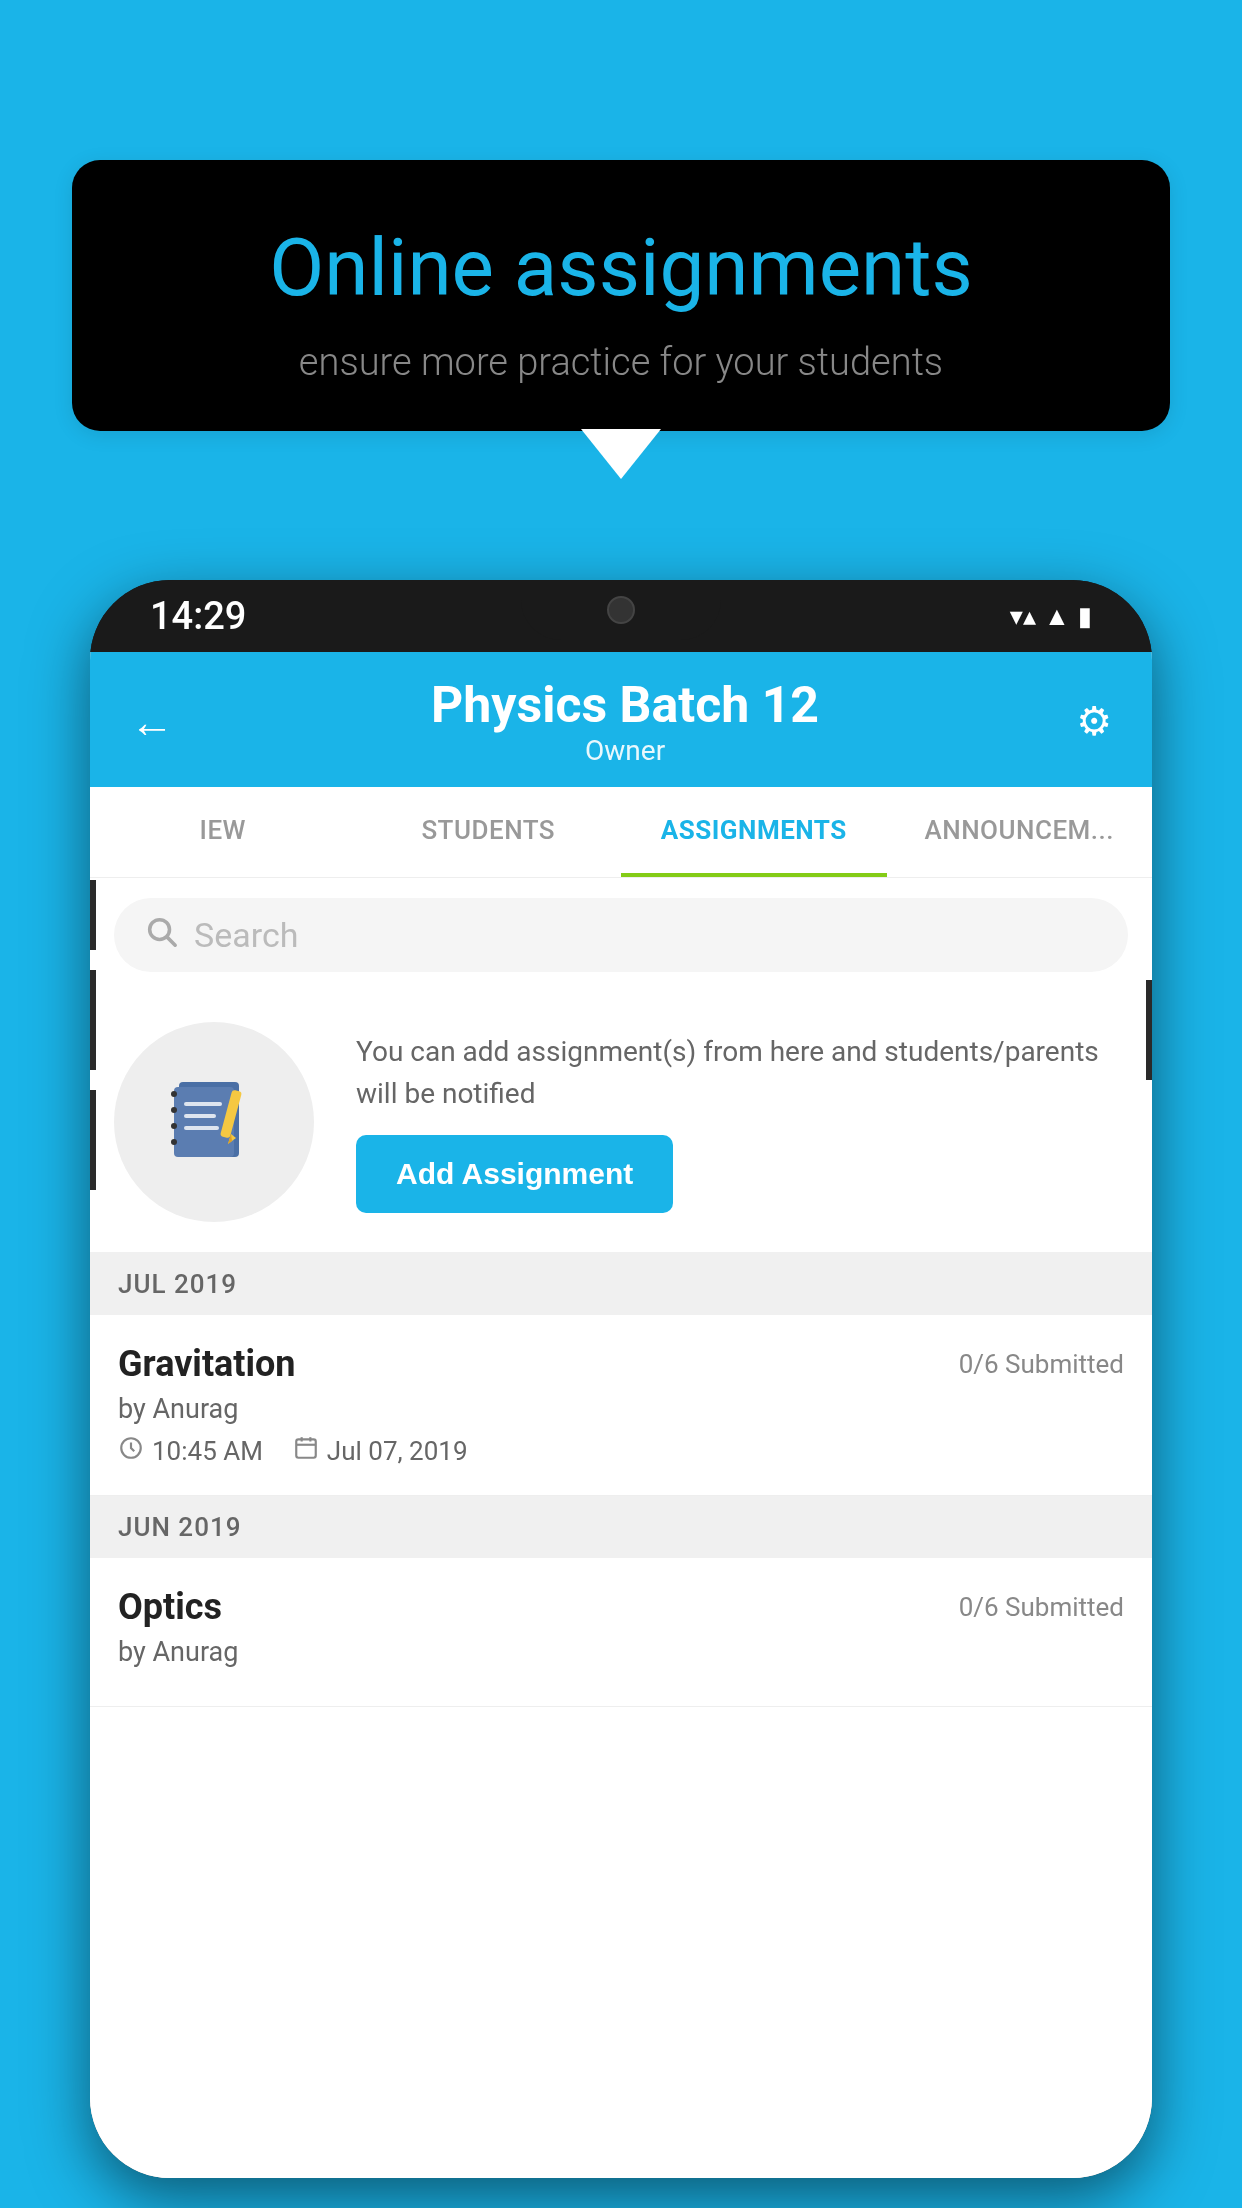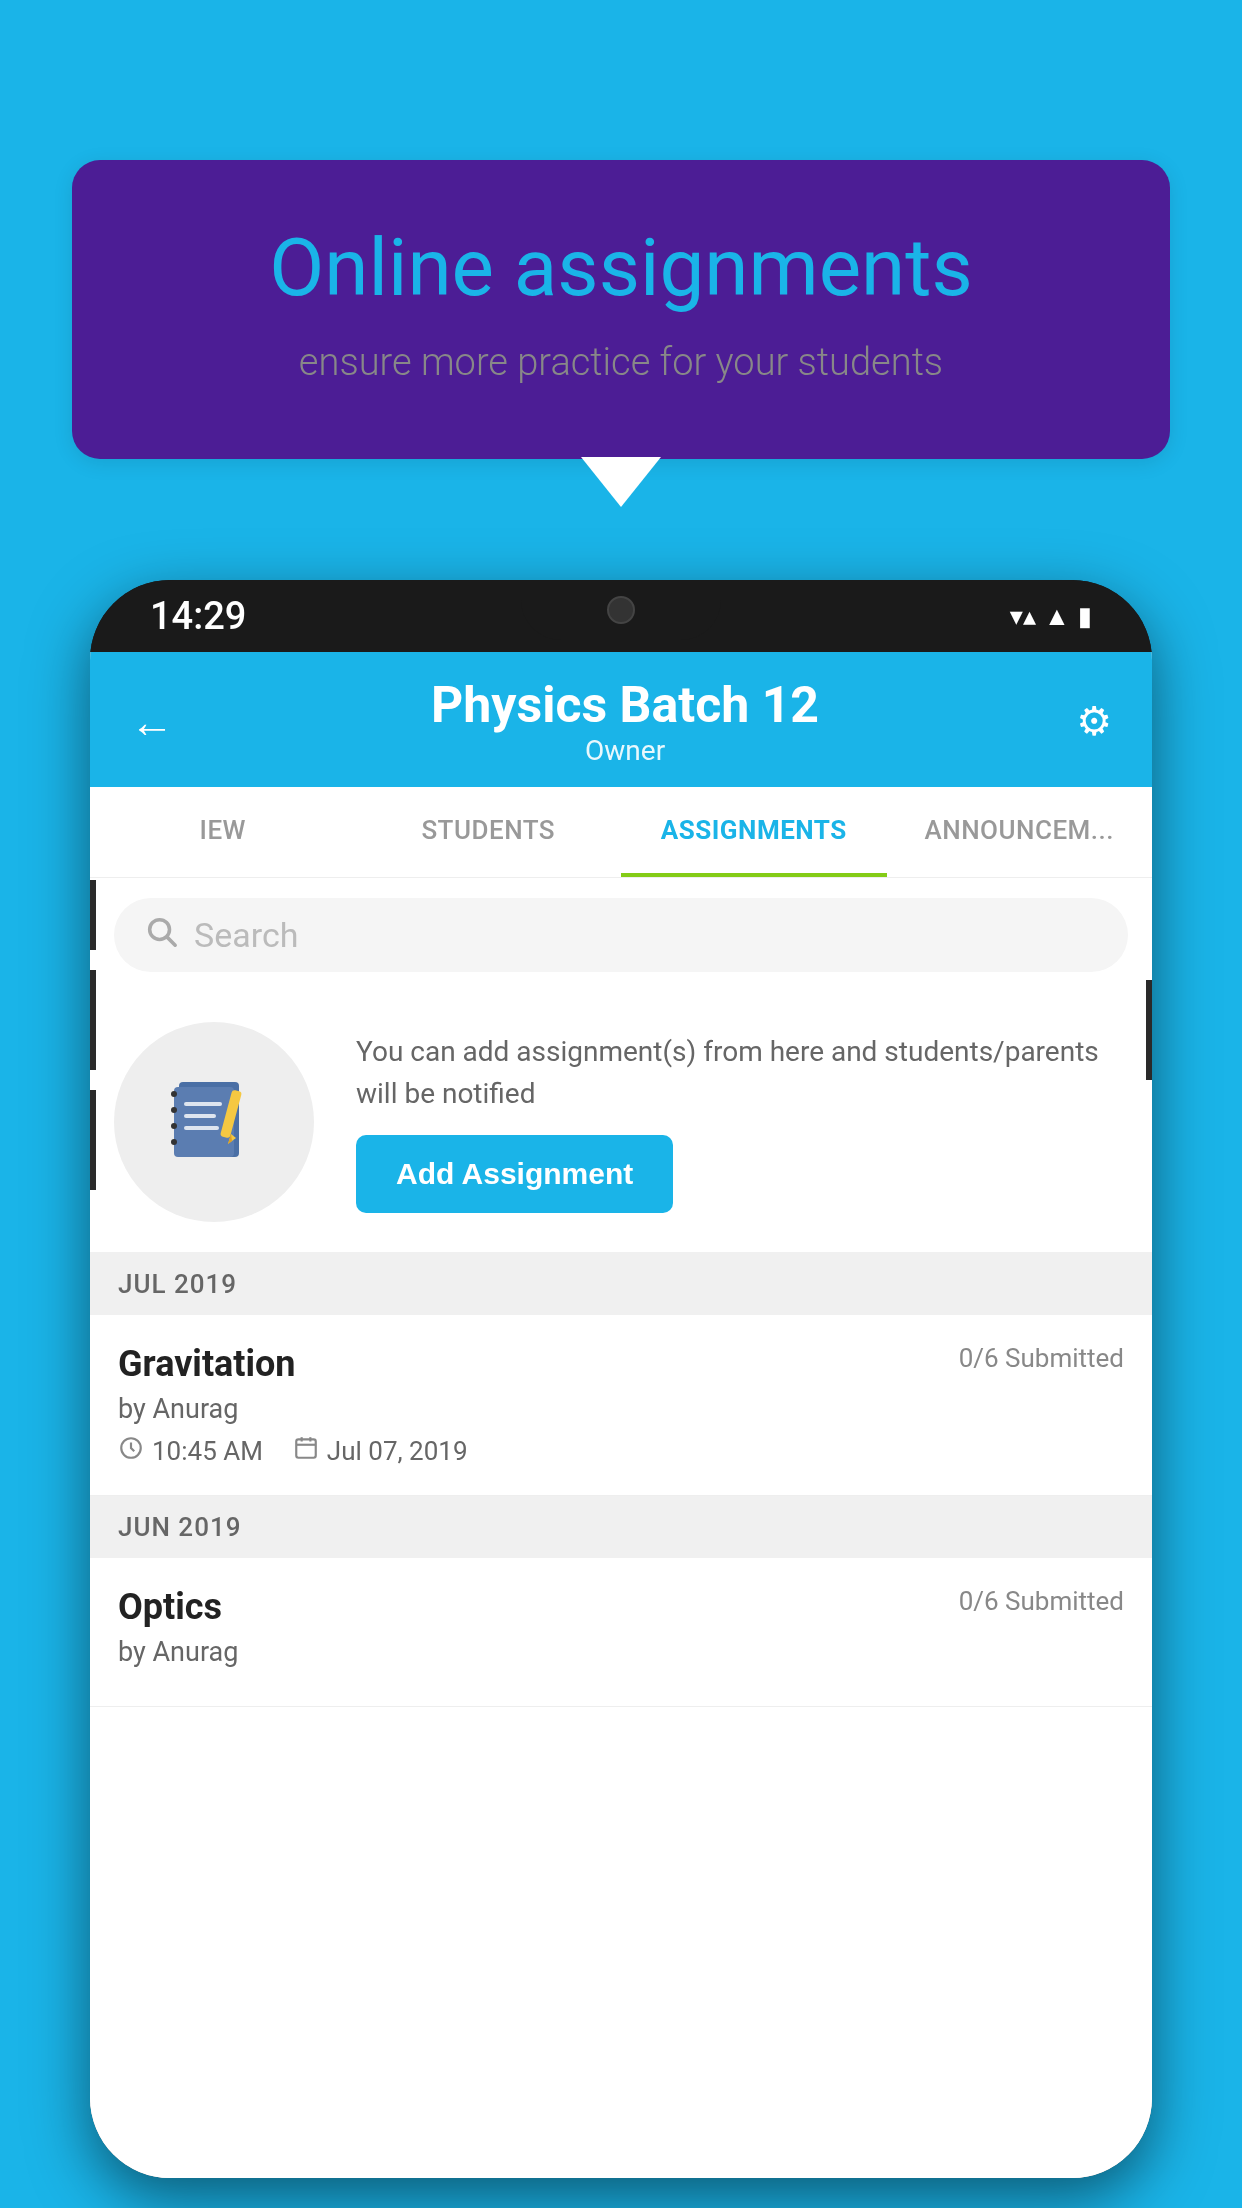--- a/index.html
+++ b/index.html
@@ -16,23 +16,23 @@
     
     .speech-bubble-container {
       position: absolute;
       top: 160px;
       left: 72px;
       right: 72px;
       z-index: 2;
     }
 
     .speech-bubble {
-      background: #4c1d95;
+      background: #000000;
       border-radius: 28px;
-      padding: 60px 80px 70px 80px;
+      padding: 60px 80px 42px 80px;
       position: relative;
       box-shadow: 0 4px 20px rgba(0,0,0,0.1);
     }
 
     .speech-bubble::after {
       content: '';
       position: absolute;
       bottom: -48px;
       left: 50%;
       transform: translateX(-50%);
@@ -286,21 +286,21 @@
     
     .assignment-item {
       padding: 28px 28px;
       border-bottom: 1px solid #eee;
       background: white;
     }
 
     .assignment-header {
       display: flex;
       justify-content: space-between;
-      align-items: flex-start;
+      align-items: center;
       margin-bottom: 8px;
     }
 
     .assignment-title {
       font-size: 36px;
       font-weight: 700;
       color: #222;
     }
 
     .assignment-submitted {

